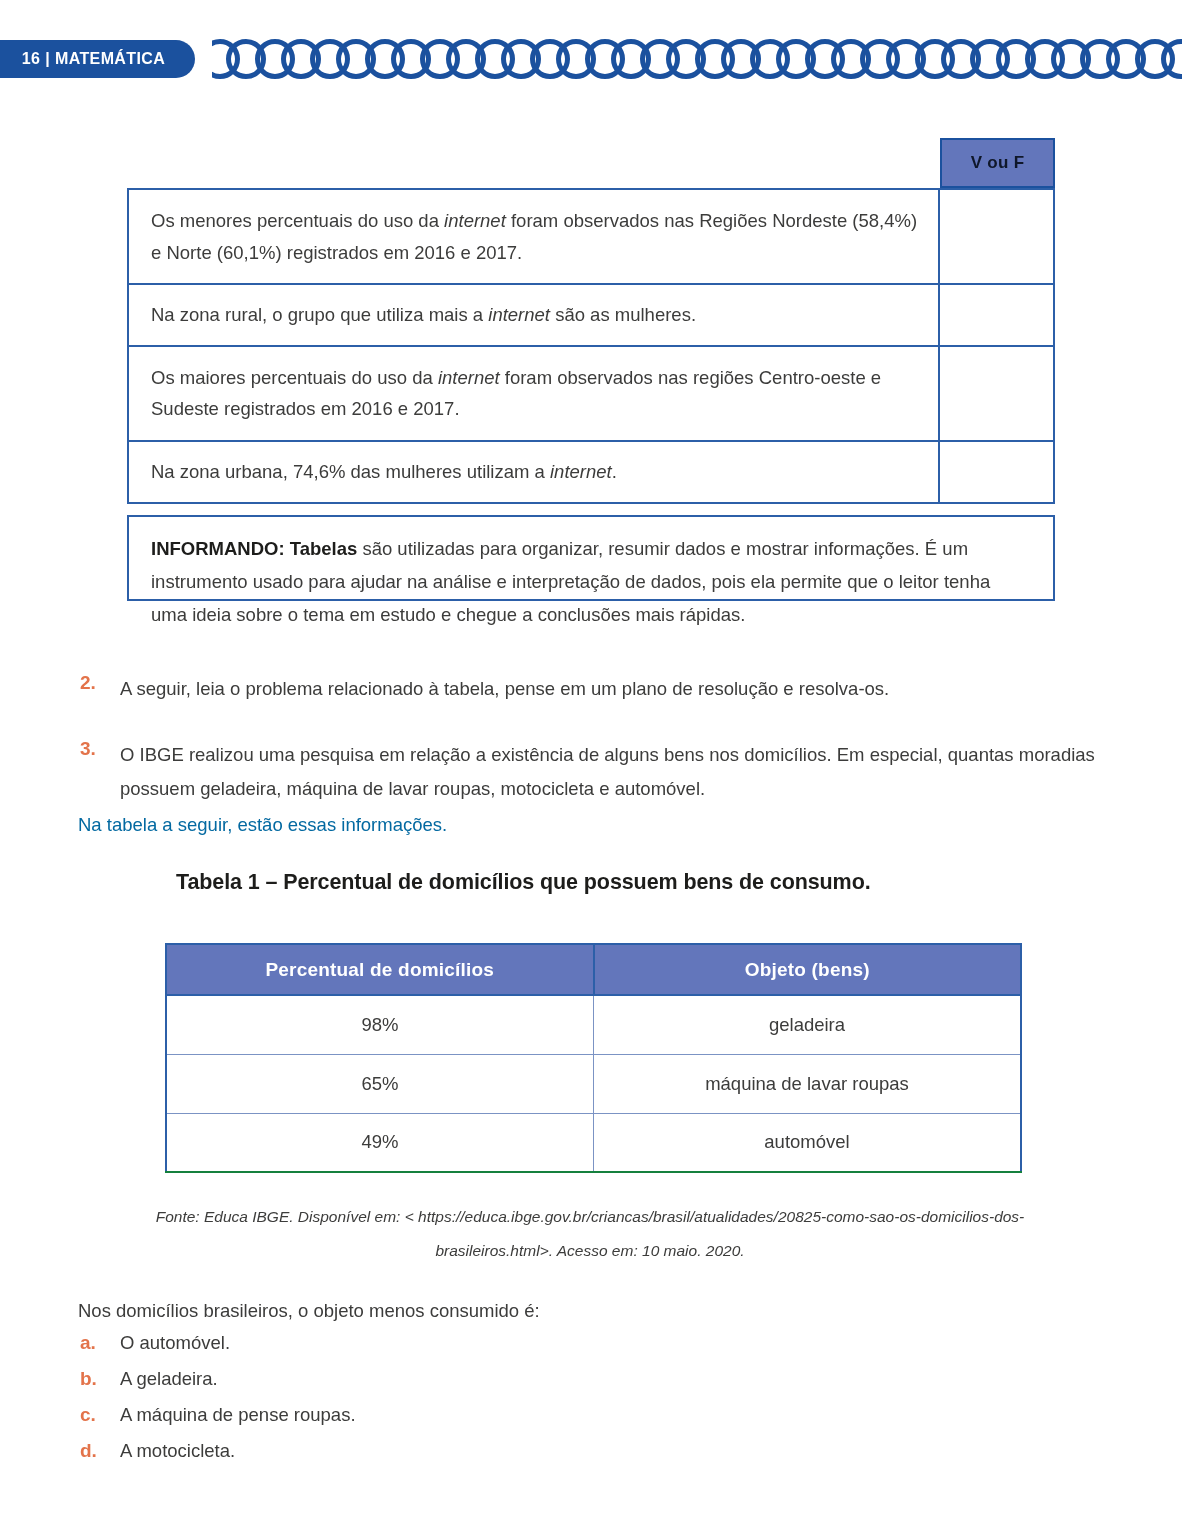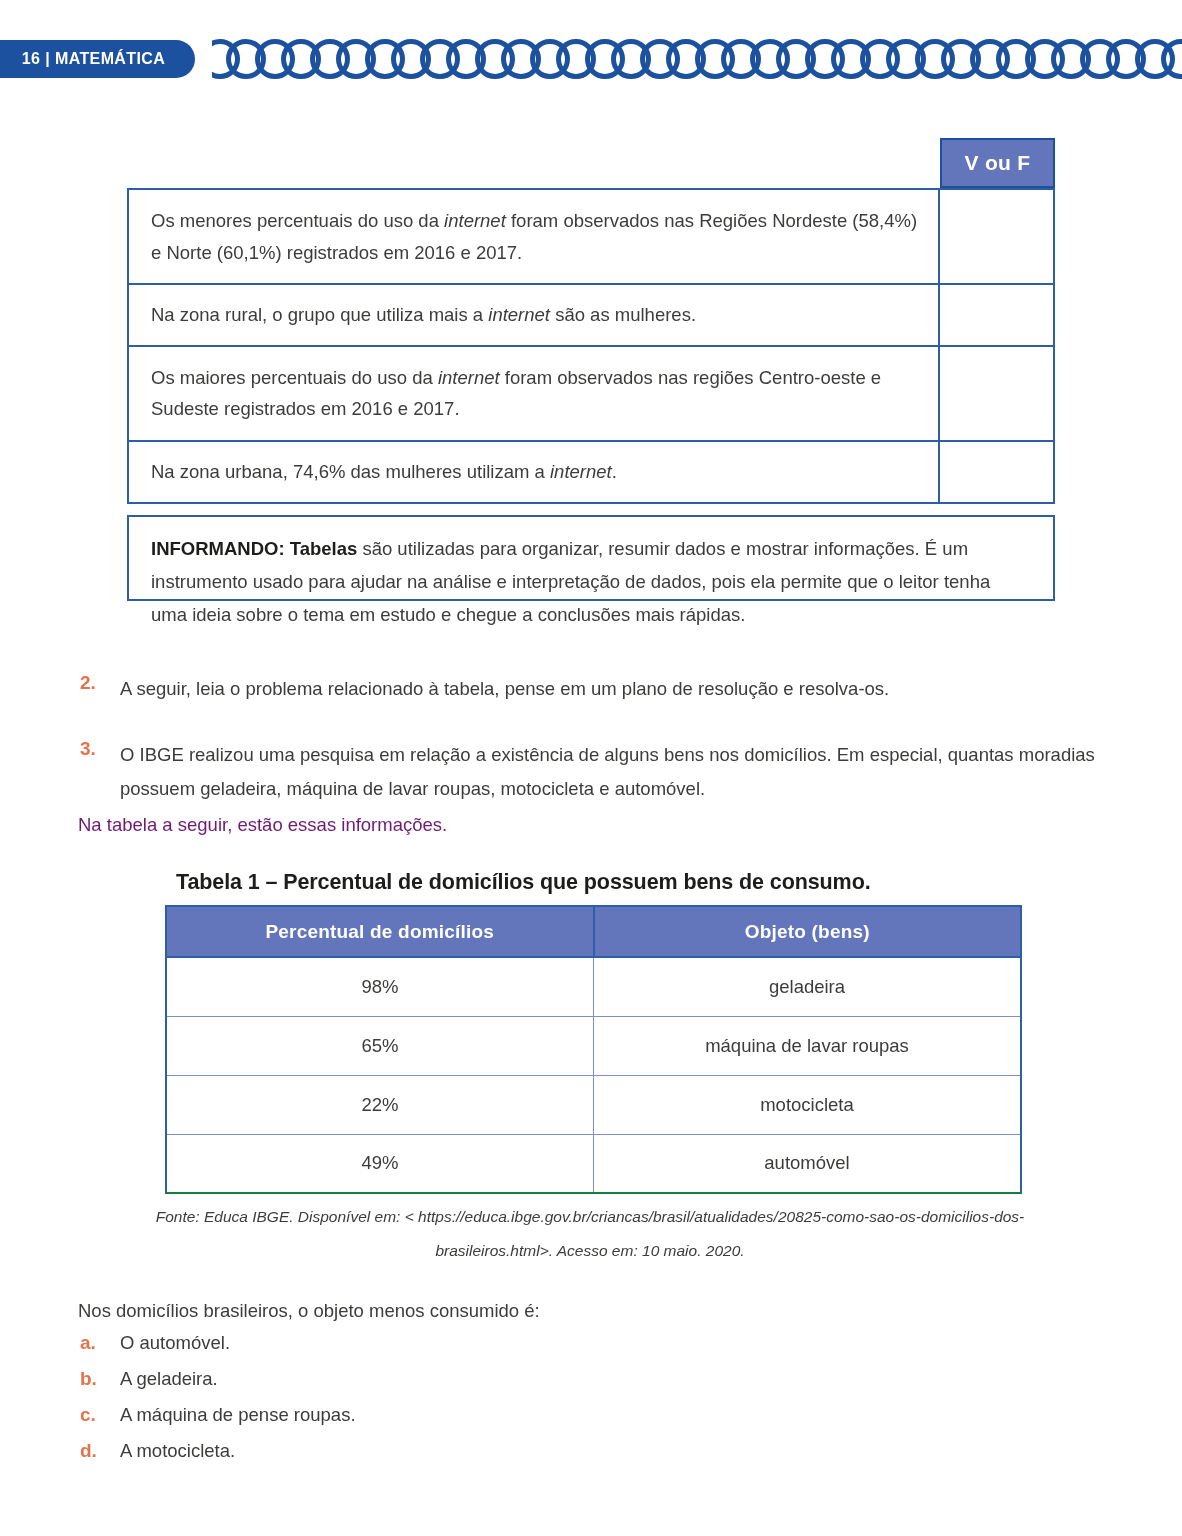--- a/index.html
+++ b/index.html
@@ -61,22 +61,22 @@
     top: 138px;
     width: 115px;
     height: 50px;
     background: #6376bb;
     border: 2px solid #1b519e;
     display: flex;
     align-items: center;
     justify-content: center;
   }
   .vf-header-label {
-    color: #ffffff;
-    font-size: 21px;
+    color: #0f172a;
+    font-size: 17px;
     font-weight: bold;
     letter-spacing: 0.3px;
   }
 
   .vf-table {
     position: absolute;
     left: 127px;
     top: 188px;
     width: 928px;
     border-collapse: collapse;
@@ -140,38 +140,38 @@
   }
   #exercise-2 { left: 76px; top: 672px; width: 1060px; }
   #exercise-3 { left: 76px; top: 738px; width: 1070px; }
 
   .ex3-extra {
     position: absolute;
     left: 78px;
     top: 808px;
     font-size: 18.5px;
     line-height: 1.82;
-    color: #701a75;
+    color: #0369a1;
   }
 
   
   .tabela1-caption {
     position: absolute;
     left: 176px;
     top: 870px;
     width: 850px;
     font-size: 21.5px;
     font-weight: bold;
     color: #1d1d1b;
     letter-spacing: -0.1px;
   }
   .tabela1 {
     position: absolute;
     left: 165px;
-    top: 905px;
+    top: 943px;
     width: 857px;
     border-collapse: collapse;
     table-layout: fixed;
   }
   .tabela1 th {
     background: #6376bb;
     color: #ffffff;
     font-size: 19px;
     font-weight: bold;
     height: 51px;
@@ -350,24 +350,20 @@
   <tbody>
     <tr>
       <td class="col-pct">98%</td>
       <td class="col-obj">geladeira</td>
     </tr>
     <tr>
       <td class="col-pct">65%</td>
       <td class="col-obj">máquina de lavar roupas</td>
     </tr>
     <tr>
-      <td class="col-pct">22%</td>
-      <td class="col-obj">motocicleta</td>
-    </tr>
-    <tr>
       <td class="col-pct">49%</td>
       <td class="col-obj">automóvel</td>
     </tr>
   </tbody>
 </table>
 
 <div class="fonte">
   <span>Fonte: Educa IBGE. Disponível em: &lt; https://educa.ibge.gov.br/criancas/brasil/atualidades/20825-como-sao-os-domicilios-dos-</span><br>
   <span>brasileiros.html&gt;. Acesso em: 10  maio.  2020.</span>
 </div>

